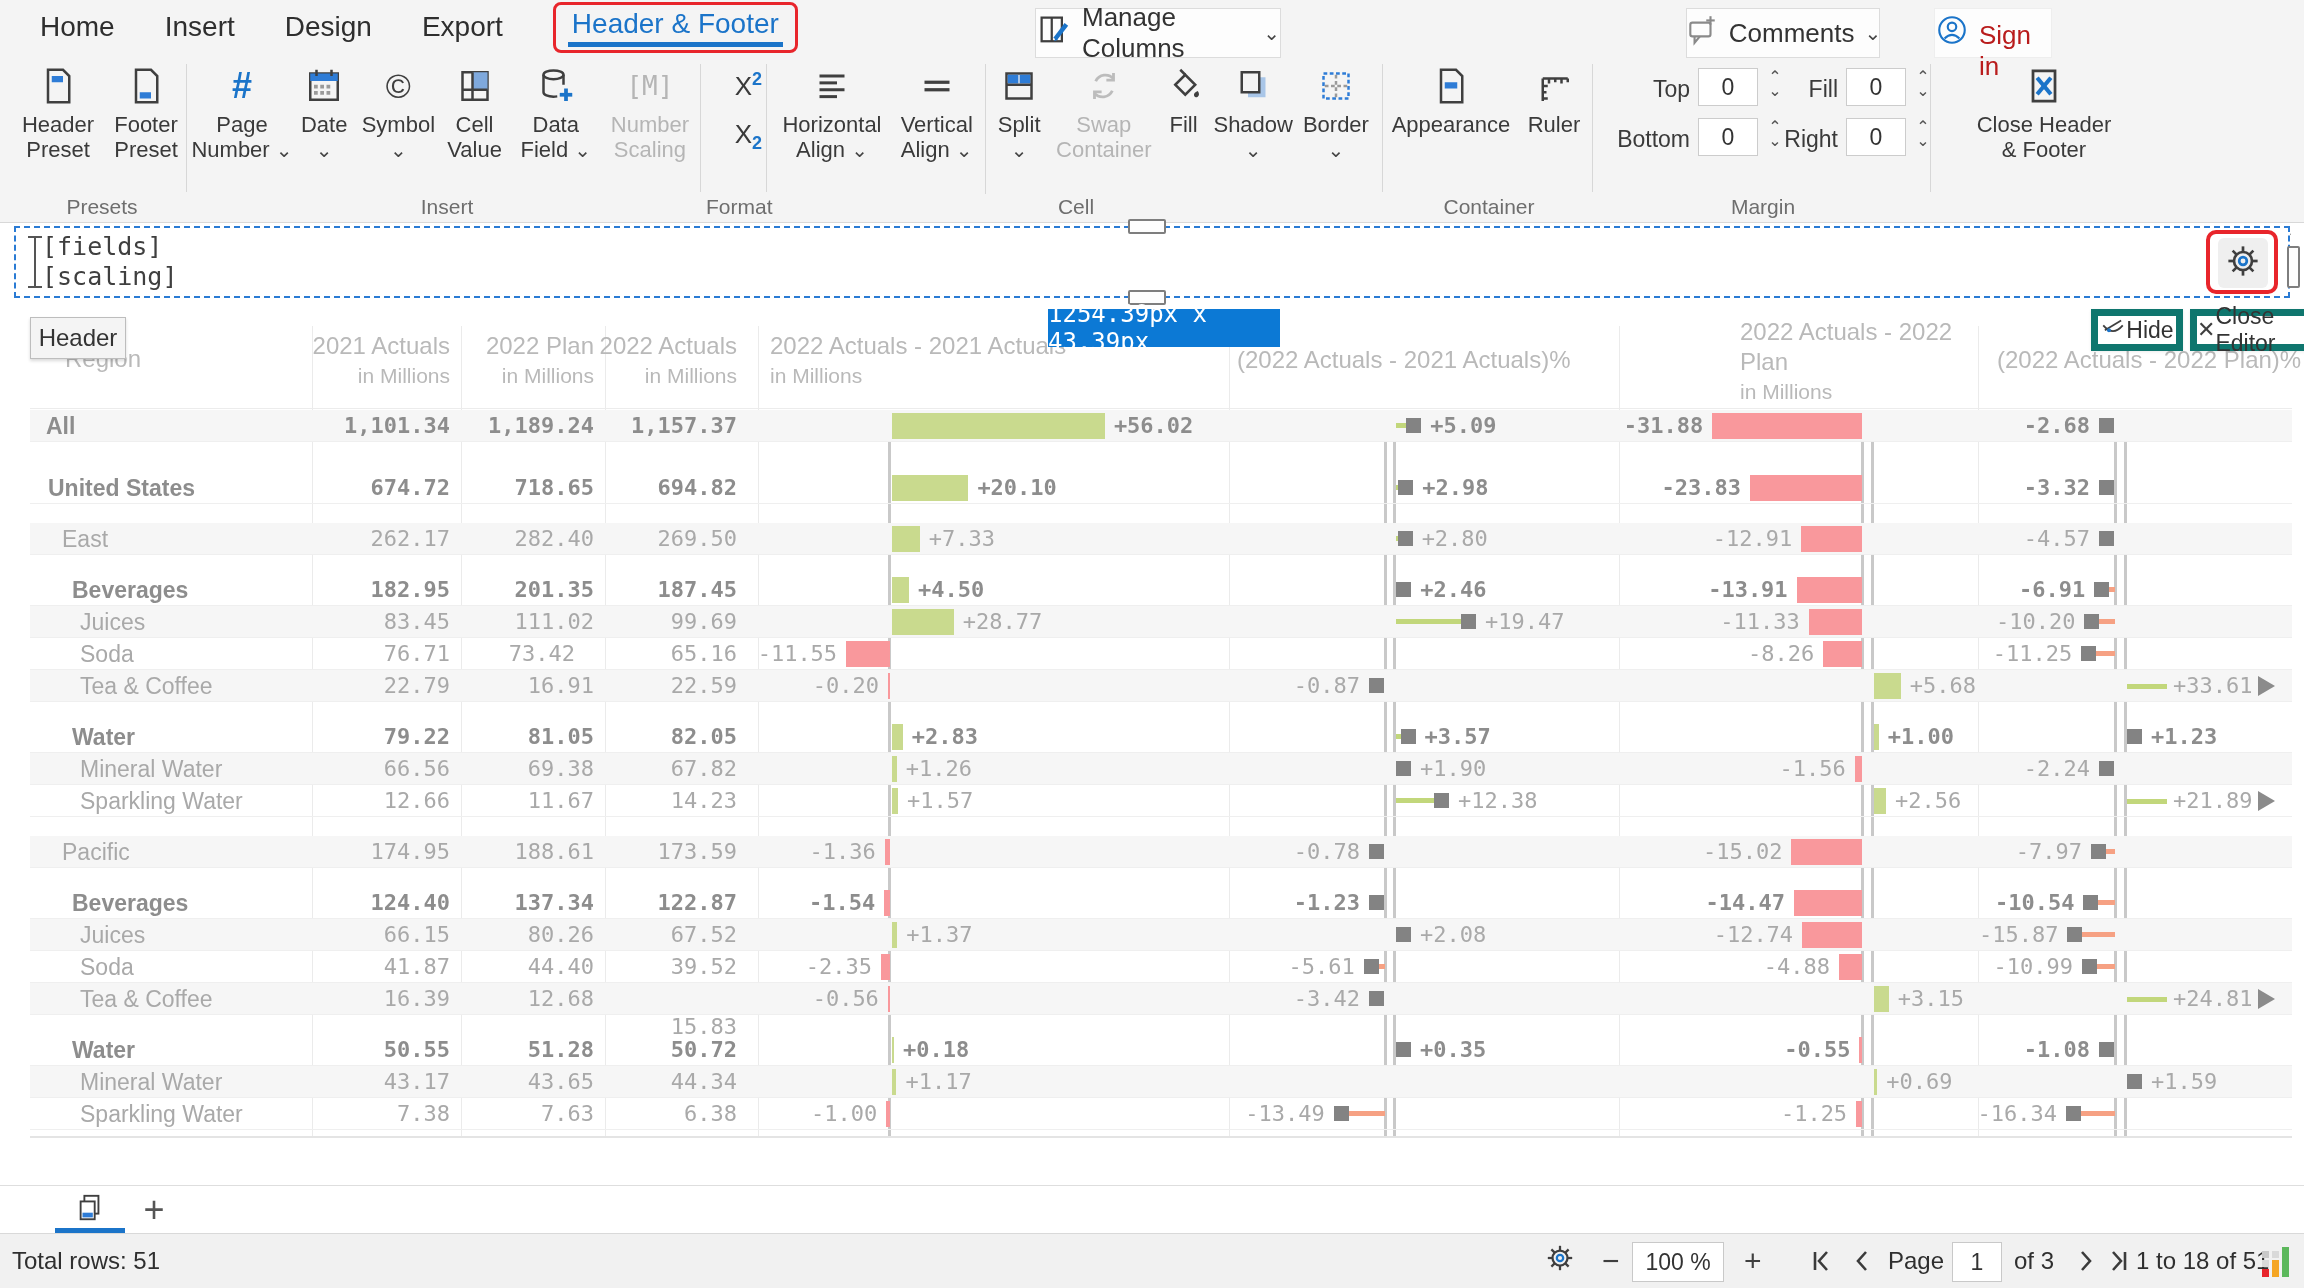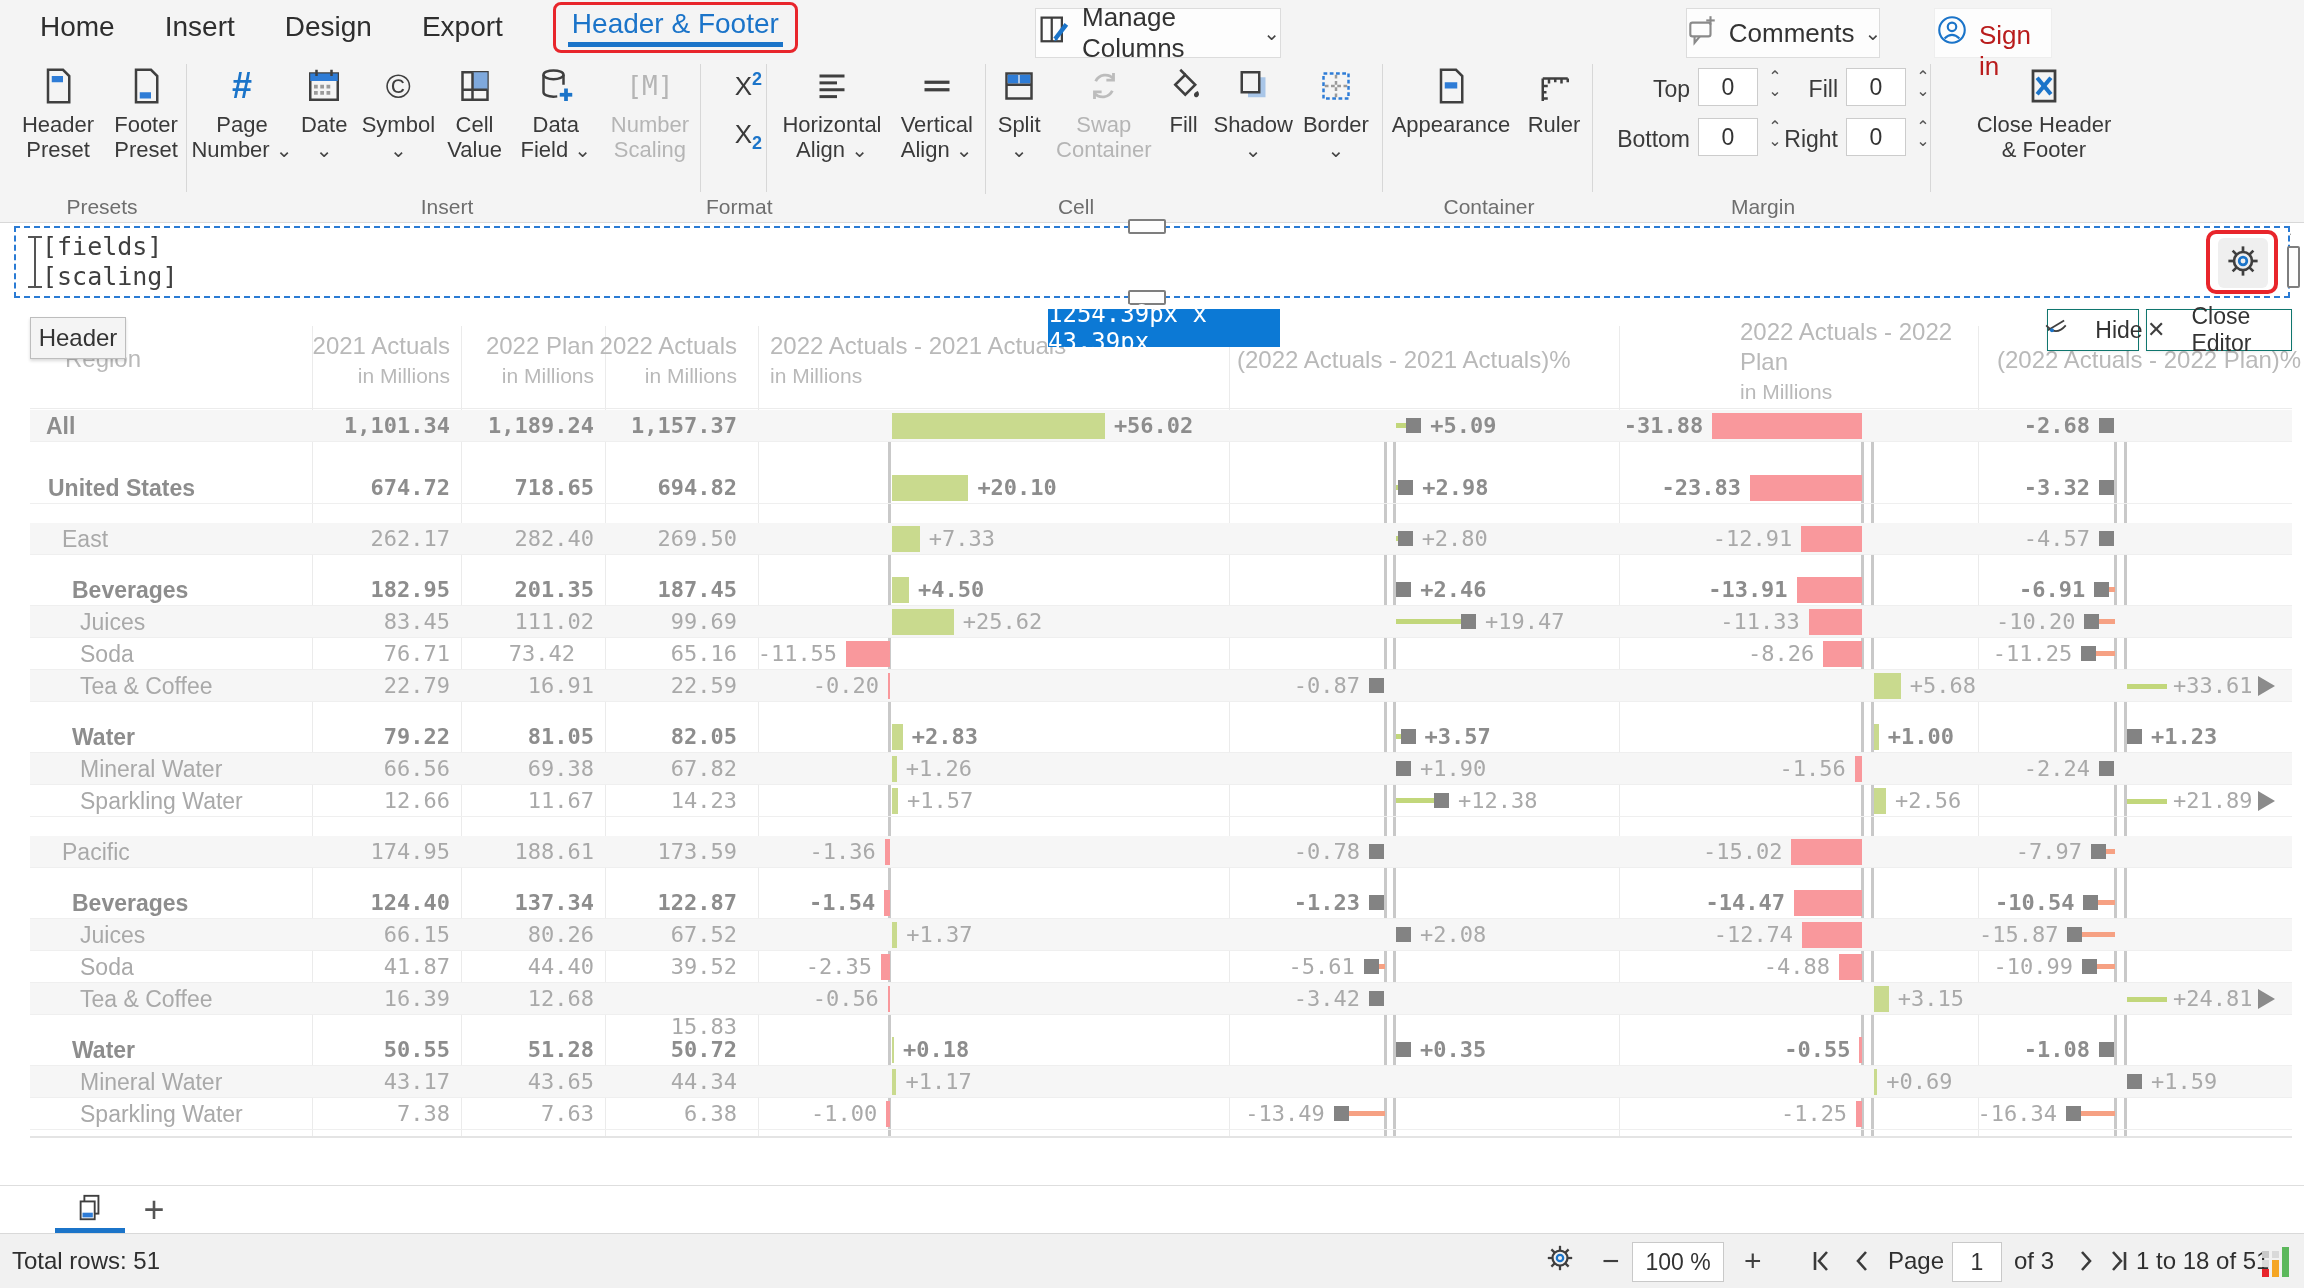--- a/index.html
+++ b/index.html
@@ -48,23 +48,23 @@
             border-radius:6px;display:flex;align-items:center;justify-content:center;cursor:pointer;z-index:7;}
   .red-ring{position:absolute;left:2206px;top:230px;width:72px;height:64px;border:4px solid #e8252b;
             border-radius:10px;box-sizing:border-box;z-index:8;pointer-events:none;}
   .handle{position:absolute;background:#fdfdfd;border:2px solid #7e7e7e;border-radius:2px;z-index:7;box-sizing:border-box;}
   .tooltip{position:absolute;left:1048px;top:309px;width:232px;height:38px;background:#0c79d5;color:#fff;
            font-family:"DejaVu Sans Mono",monospace;font-size:24px;display:flex;align-items:center;
            justify-content:center;z-index:9;}
   .header-chip{position:absolute;left:30px;top:317px;width:94px;height:40px;background:#f4f4f4;
            border:1px solid #bdbdbd;box-shadow:0 2px 3px rgba(0,0,0,.15);font-size:24px;color:#333;
            display:flex;align-items:center;justify-content:center;z-index:9;}
-  .editor-btn{position:absolute;top:309px;height:42px;background:#fff;border:1px solid #0f766e;
+  .editor-btn{position:absolute;top:309px;height:42px;background:#fff;border:7px solid #0f766e;
            box-shadow:0 1px 3px rgba(0,0,0,.08);display:flex;align-items:center;justify-content:center;
-           gap:26px;font-size:23px;color:#333;z-index:9;box-sizing:border-box;cursor:pointer;}
+           gap:0;font-size:23px;color:#333;z-index:9;box-sizing:border-box;cursor:pointer;margin-left:44px;}
   
   .thead-text{position:absolute;color:#b9b9b9;white-space:nowrap;z-index:2;}
   .t24{font-size:24px;} .t21{font-size:21px;}
   .tright{transform:translateX(-100%);}
   .overlay{position:absolute;left:0;top:0;width:2304px;height:1288px;pointer-events:none;z-index:1;}
   .vsep{position:absolute;top:326px;height:811px;width:1px;background:#ebebeb;}
   .axis{position:absolute;top:410px;height:727px;background:#c9c9c9;}
   #table-body{position:absolute;left:30px;top:410px;width:2262px;z-index:2;}
   .trow{position:relative;height:32px;box-sizing:border-box;border-bottom:1px solid #efefef;}
   .trow.stripe{background:#f6f6f6;}
@@ -639,21 +639,21 @@
         <div class="clab" style="right: 218.73px;">-6.91</div>
       </div>
     </div>
     <div class="trow stripe">
       <div class="rlabel" style="left: 50px;">Juices</div>
       <div class="num" style="left: 290px;">83.45</div>
       <div class="num" style="left: 434px;">111.02</div>
       <div class="num" style="left: 577px;">99.69</div>
       <div class="cc" style="left: 728px; width: 471px;">
         <div class="bar pos" style="width: 61.712px; left: 134px;"></div>
-        <div class="clab" style="left: 204.712px;">+25.62</div>
+        <div class="clab" style="left: 204.712px;">+28.77</div>
       </div>
       <div class="cc" style="left: 1199px; width: 390px;">
         <div class="pline pos" style="left: 167px; width: 73.986px;"></div>
         <div class="marker" style="left: 231.986px;"></div>
         <div class="clab" style="left: 255.986px;">+19.47</div>
       </div>
       <div class="cc" style="left: 1589px; width: 359px;">
         <div class="bar neg" style="width: 53.251px; left: 189.749px;"></div>
         <div class="clab" style="right: 178.251px;">-11.33</div>
       </div>

